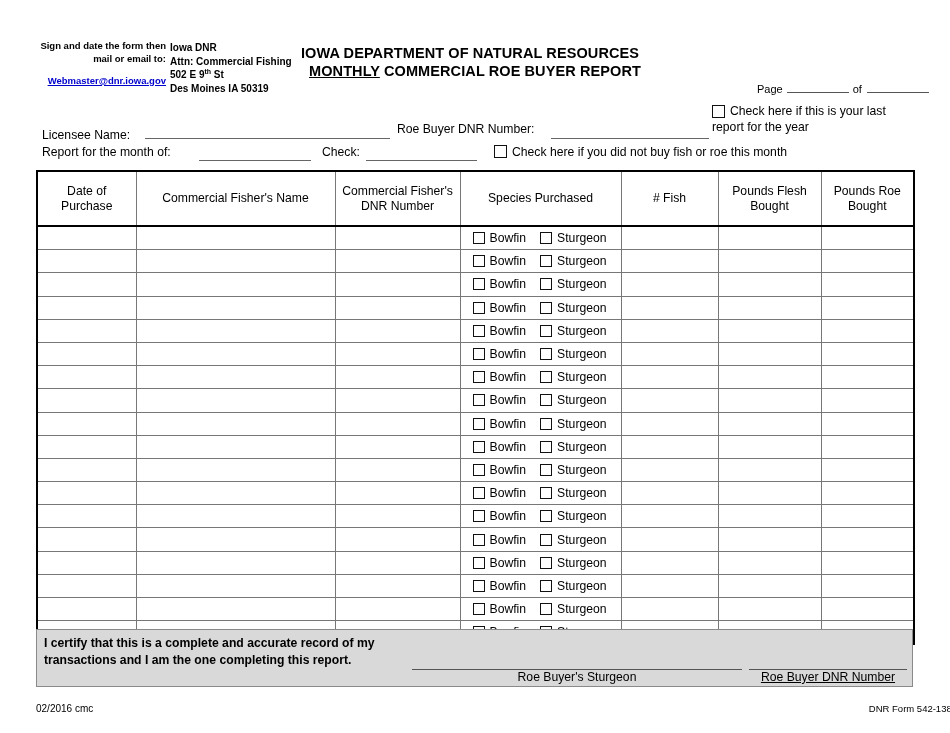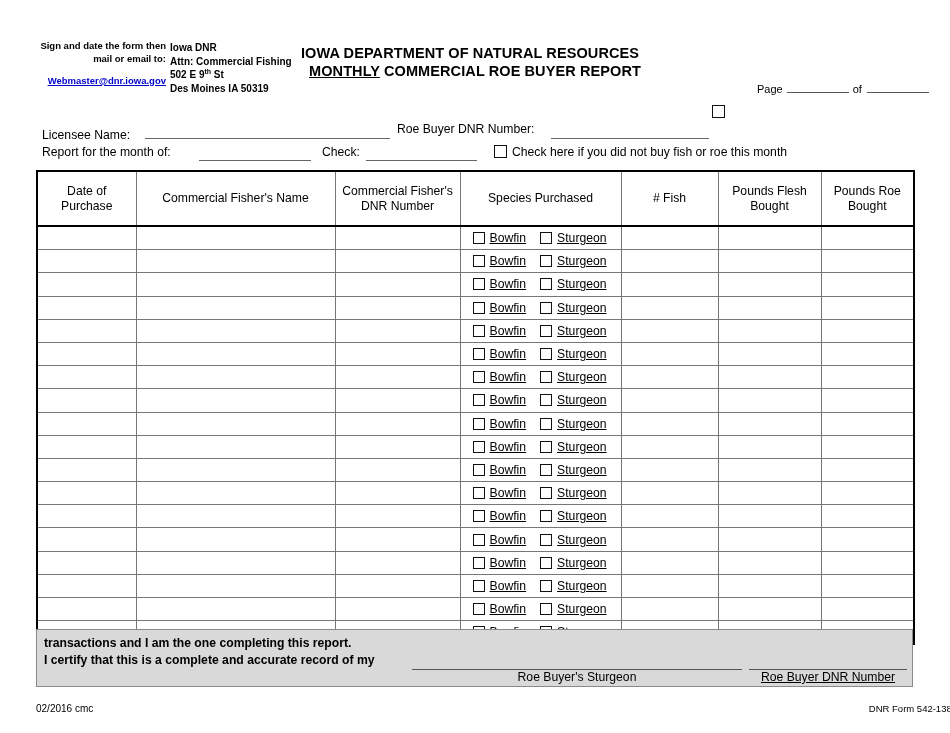--- a/index.html
+++ b/index.html
@@ -184,21 +184,20 @@
     white-space: nowrap;
   }
   .species-cell .cbx {
     width: 12px; height: 12px;
     border-width: 1.5px;
     vertical-align: -2px;
   }
   .species-cell .sp-label {
     font-size: 12.2px;
     margin: 0 14px 0 5px;
-    text-decoration: underline;
   }
   .species-cell .sp-label.last { margin-right: 0; }
 
   
   .certbox {
     position: absolute;
     left: 36px;
     top: 629px;
     width: 877px;
     height: 58px;
@@ -259,21 +258,21 @@
   </div>
 
   <div class="title1">IOWA DEPARTMENT OF NATURAL RESOURCES</div>
   <div class="title2"><span class="u">MONTHLY</span><span> COMMERCIAL ROE BUYER REPORT</span></div>
 
   <div class="page-of">
     <span>Page</span><span class="blank b1"></span><span>of</span><span class="blank b2"></span>
   </div>
 
   <div class="last-report">
-    <span class="cbx"></span>
+    <span class="cbx"></span><span>Check here if this is your last report for the year</span>
   </div>
 
   <div class="lbl" style="left:42px; top:128px;">Licensee Name:</div>
   <div class="line" style="left:145px; top:138px; width:245px;"></div>
 
   <div class="lbl" style="left:397px; top:122px;">Roe Buyer DNR Number:</div>
   <div class="line" style="left:551px; top:138px; width:158px;"></div>
 
   <div class="lbl" style="left:42px; top:145px;">Report for the month of:</div>
   <div class="line" style="left:199px; top:160px; width:112px;"></div>
@@ -467,22 +466,22 @@
           <td class="species-cell"><span class="cbx"></span><span class="sp-label">Bowfin</span><span class="cbx"></span><span class="sp-label last">Sturgeon</span></td>
           <td></td>
           <td></td>
           <td></td>
         </tr>
       </tbody>
   </table>
 
   <div class="certbox">
     <div class="cert-text">
+      <div>I certify that this is a complete and accurate record of my</div>
       <div>transactions and I am the one completing this report.</div>
-      <div>I certify that this is a complete and accurate record of my</div>
     </div>
     <div class="sig-line" style="left:375px; top:39px; width:330px;"></div>
     <div class="sig-label" style="left:375px; top:40px; width:330px;">Roe Buyer's Sturgeon</div>
     <div class="sig-line" style="left:712px; top:39px; width:158px;"></div>
     <div class="sig-label" style="left:707px; top:40px; width:168px;text-decoration:underline;">Roe Buyer DNR Number</div>
   </div>
 
   <div class="foot-left">02/2016 cmc</div>
   <div class="foot-right">DNR Form 542-1385</div>
 

